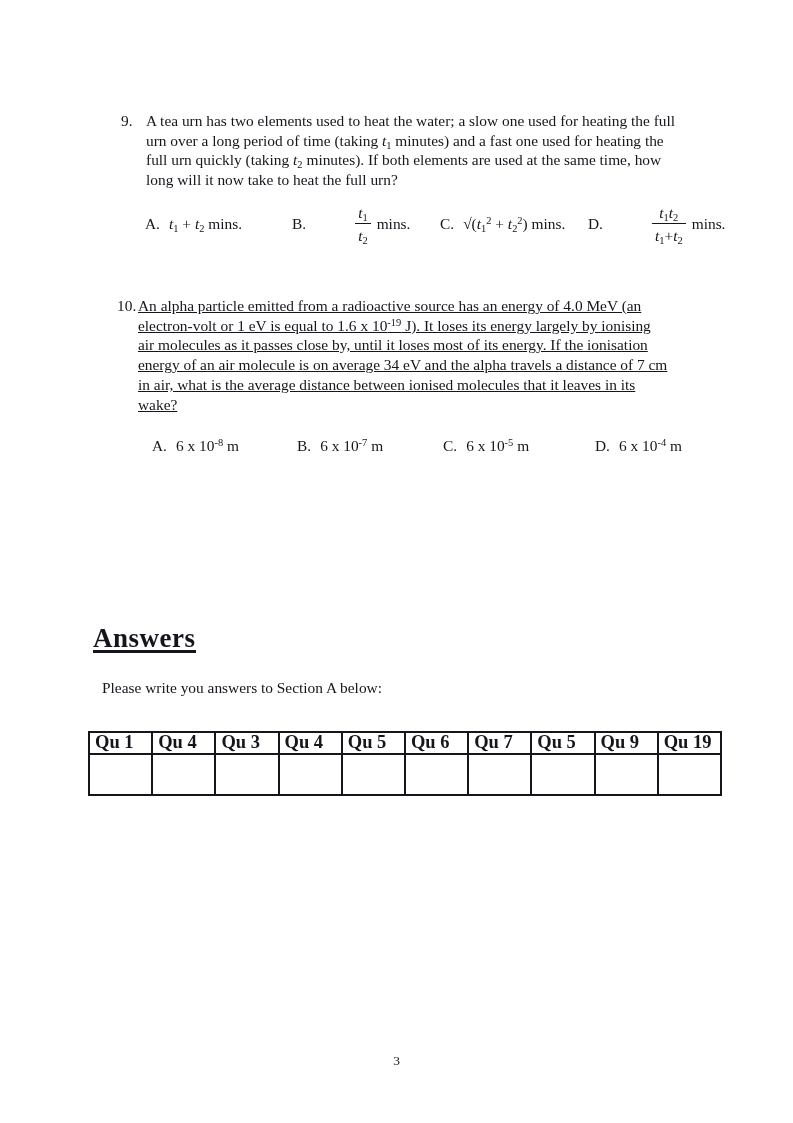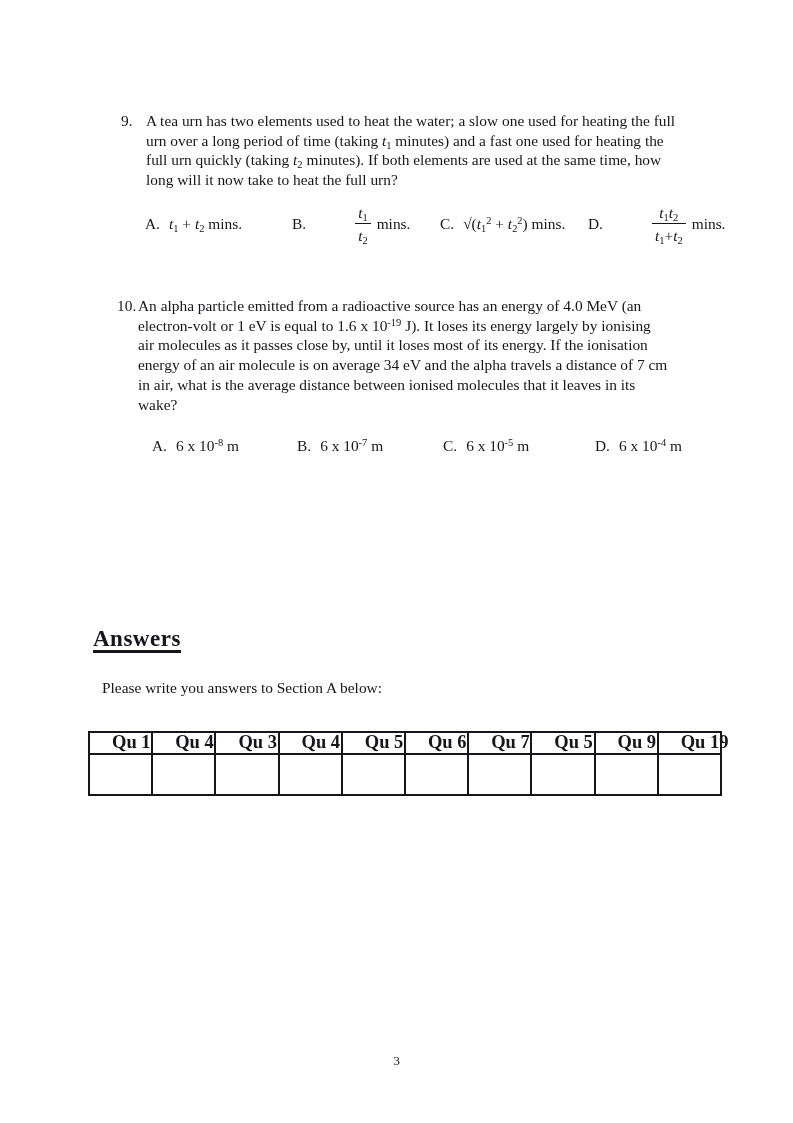--- a/index.html
+++ b/index.html
@@ -13,21 +13,21 @@
     margin: 0 auto;
     background: #ffffff;
     overflow: hidden;
     font-size: 15.4px;
     line-height: 19.7px;
   }
 
   
   .question { position: absolute; width: 606px; }
   .q9 { left: 121px; top: 111px; }
-  .q10 { left: 117px; top: 296px; }
+  .q10 { left: 117px; top: 296px; text-decoration: underline; }
   .q-num { position: absolute; left: 0; top: 0; }
   .q9 .q-body { margin-left: 25px; }
   .q10 .q-body { margin-left: 21px; }
 
   i { font-style: italic; }
   sub { font-size: 0.68em; vertical-align: -0.25em; line-height: 0; }
   sup { font-size: 0.68em; vertical-align: 0.45em; line-height: 0; }
 
   
   .opts { position: absolute; left: 121px; width: 650px; }
@@ -45,41 +45,41 @@
   .opts-q10 .opt-d { left: 474px; }
 
   
   .frac { display: inline-block; text-align: center; vertical-align: middle; line-height: 1.15; margin-right: 6px; margin-left: 40px; }
   .frac .num { display: block; border-bottom: 1.4px solid #15151c; padding: 0 3px 1px 3px; }
   .frac .den { display: block; padding: 3px 3px 0 3px; }
 
   
   .answers-heading {
     position: absolute; left: 93px; top: 629px;
-    font-size: 23px; font-weight: bold;
+    font-size: 27px; font-weight: bold;
     border-bottom: 3px solid #15151c;
     padding-bottom: 1px;
     letter-spacing: 0.5px;
   }
   .answers-instruction { position: absolute; left: 102px; top: 678px; }
 
   
   .answer-table {
     position: absolute; left: 88px; top: 731px;
     width: 634px;
     border-collapse: collapse;
     table-layout: fixed;
   }
   .answer-table th, .answer-table td { border: 2px solid #15151c; }
   .answer-table th {
     height: 20px;
     font-size: 18.5px;
     font-weight: bold;
     text-align: left;
-    padding: 0 0 0 22px;
+    padding: 0 0 0 5px;
     vertical-align: middle;
     white-space: nowrap;
   }
   .answer-table td { height: 41px; }
 
   
   .page-number {
     position: absolute; left: 0; top: 1051px;
     width: 100%; text-align: center;
     font-size: 13.5px;

